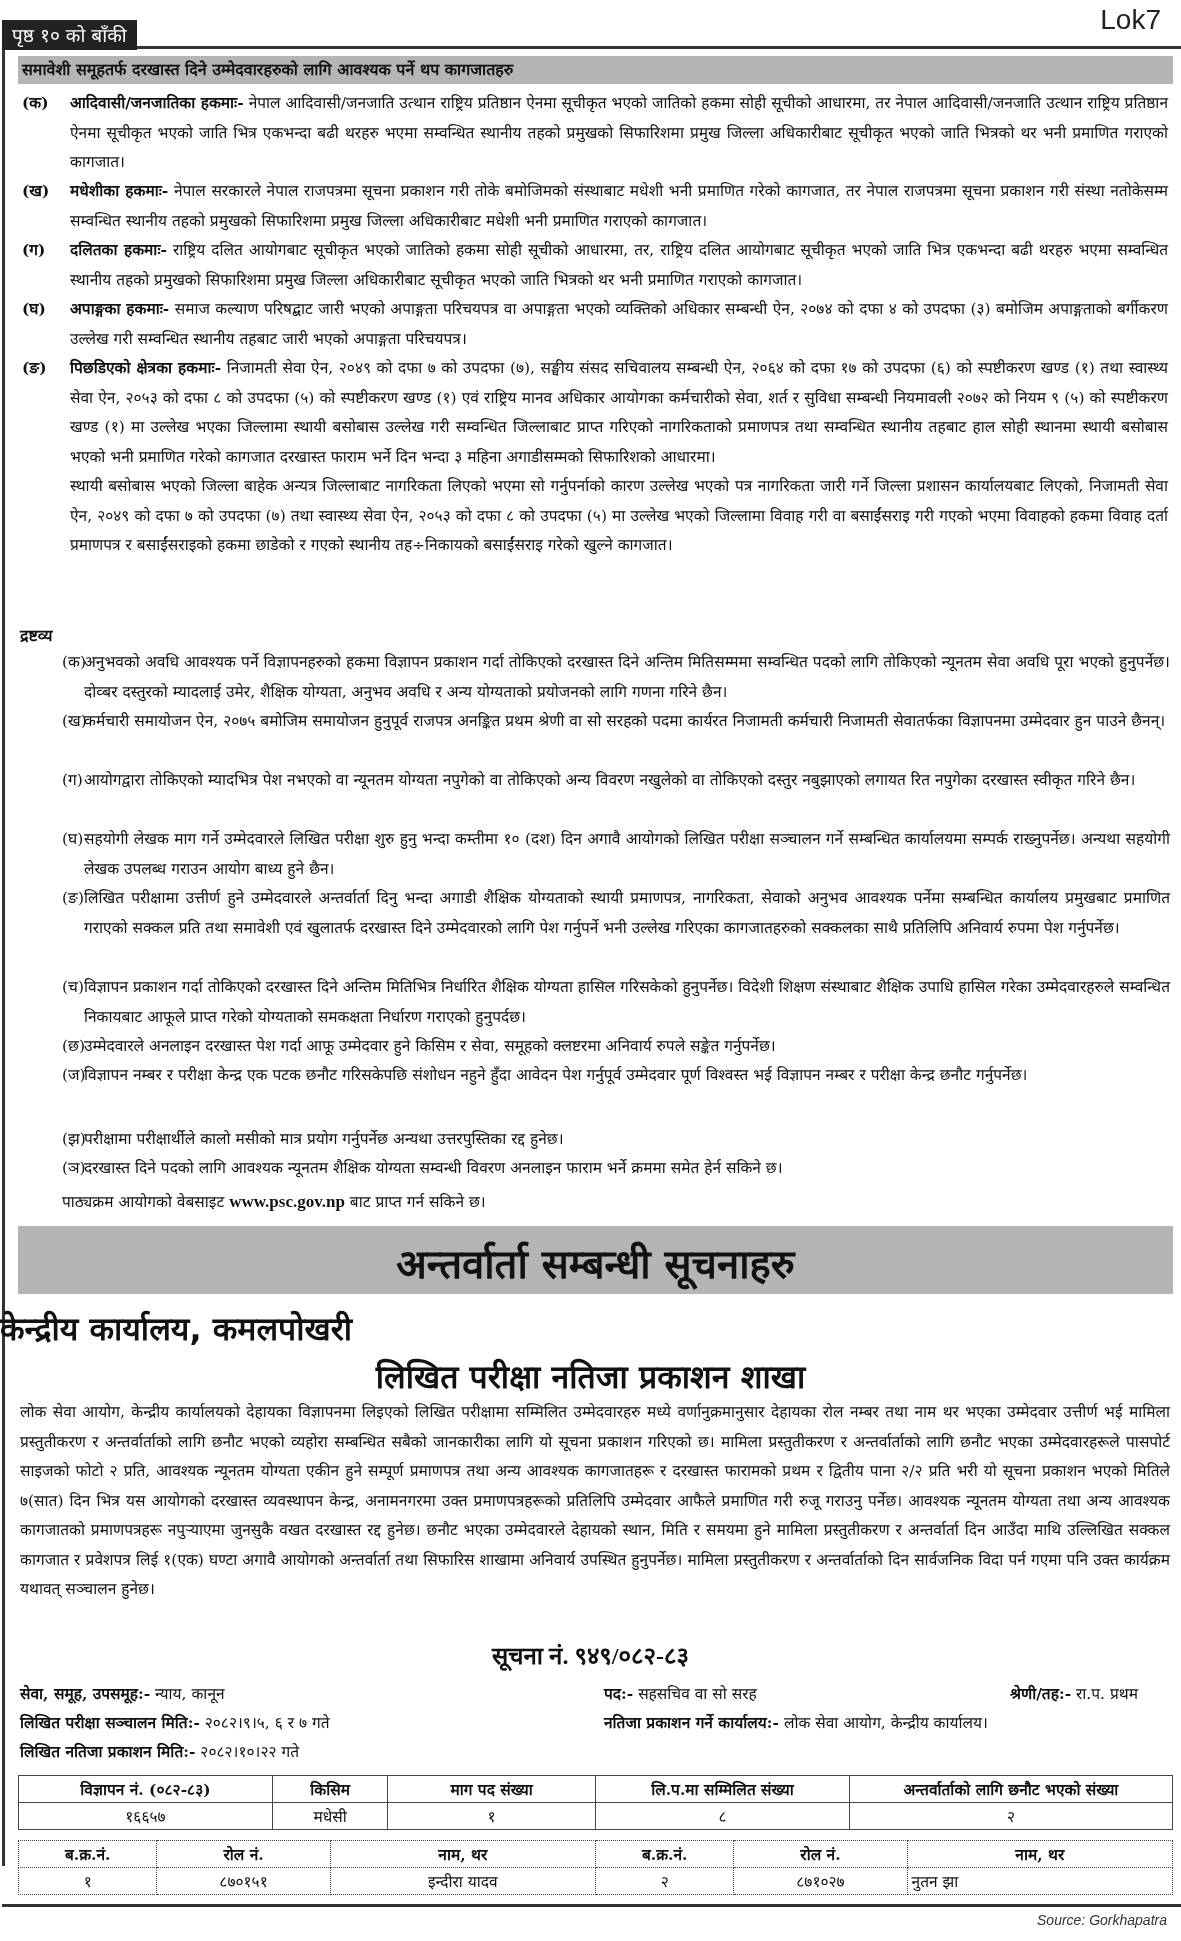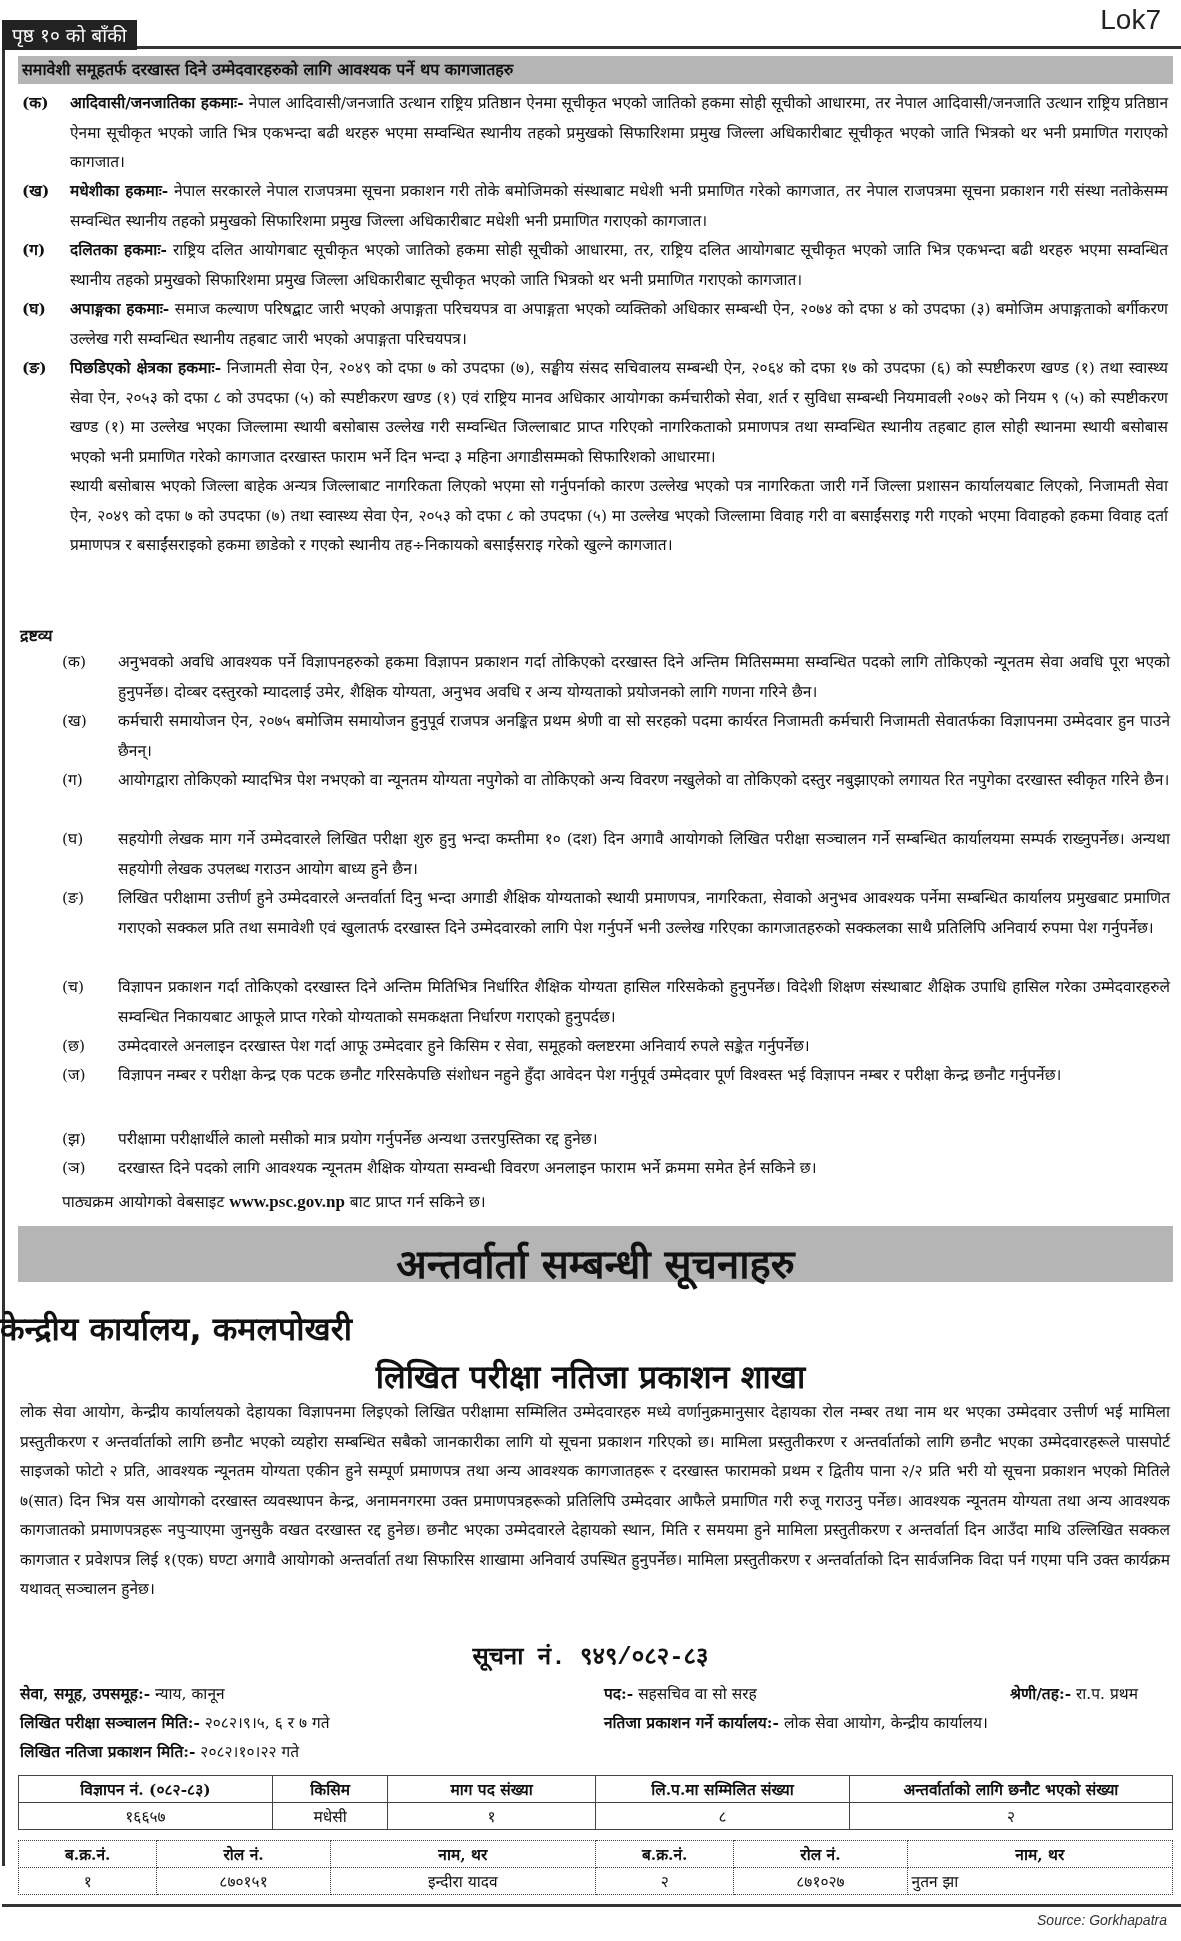--- a/index.html
+++ b/index.html
@@ -16,34 +16,34 @@
   .section-bar { position:absolute; left:18px; top:56px; width:1155px; height:28px;
          background:#b5b5b5; font-weight:bold; font-size:16px; line-height:28px;
          padding-left:4px; box-sizing:border-box; font-family:"DejaVu Sans", sans-serif; }
   .item { position:absolute; left:18px; width:1150px; font-size:15.5px; line-height:29.5px; }
   .item .lbl { position:absolute; left:4px; top:0; width:50px; font-weight:bold; }
   .item .body { margin-left:52px; text-align:justify; }
   .item .body b { font-weight:bold; }
   .nt-head { position:absolute; left:20px; top:624px; font-weight:bold; font-size:16px; }
   .note { position:absolute; left:62px; width:1108px; font-size:15.5px; line-height:29.5px; }
   .note .lbl { position:absolute; left:0; top:0; width:40px; }
-  .note .body { margin-left:56px; text-align:justify; }
+  .note .body { margin-left:22px; text-align:justify; }
   .web-line { position:absolute; left:62px; top:1190px; font-size:15.5px; }
   .web-line b { font-family:"Liberation Serif", serif; font-size:17px; }
-  .big-bar { position:absolute; left:18px; top:1226px; width:1155px; height:56px;
+  .big-bar { position:absolute; left:18px; top:1226px; width:1155px; height:68px;
          background:#b5b5b5; text-align:center; font-size:40px; font-weight:bold;
          line-height:76px; font-family:"DejaVu Sans", sans-serif; }
   .sub1 { position:absolute; left:0; width:1181px; top:1306px; text-align:left;
           font-size:32px; font-weight:bold; font-family:"DejaVu Sans", sans-serif; }
   .sub2 { position:absolute; left:0; width:1181px; top:1354px; text-align:center;
           font-size:32px; font-weight:bold; font-family:"DejaVu Sans", sans-serif; }
   .para { position:absolute; left:20px; top:1398px; width:1150px; font-size:15.5px;
           line-height:29.5px; text-align:justify; }
   .notice-no { position:absolute; left:0; width:1181px; top:1638px; text-align:center;
-          font-size:24px; font-weight:bold; font-family:Liberation Mono, monospace; }
+          font-size:24px; font-weight:bold; font-family:Liberation Serif, serif; }
   .meta { position:absolute; font-size:15.5px; }
   .meta b { font-weight:bold; }
   table { border-collapse:collapse; position:absolute; font-size:15.5px; }
   td, th { text-align:center; height:26px; padding:0 4px; }
   .t1 { left:18px; top:1775px; width:1155px; }
   .t1 td, .t1 th { border:1.5px solid #444; }
   .t2 { left:18px; top:1840px; width:1155px; }
   .t2 td, .t2 th { border:1.5px dotted #444; }
   th { font-weight:bold;margin-left:36px; }
   .bottomline { position:absolute; left:2px; top:1904px; width:1179px; height:3px; background:#333; }

